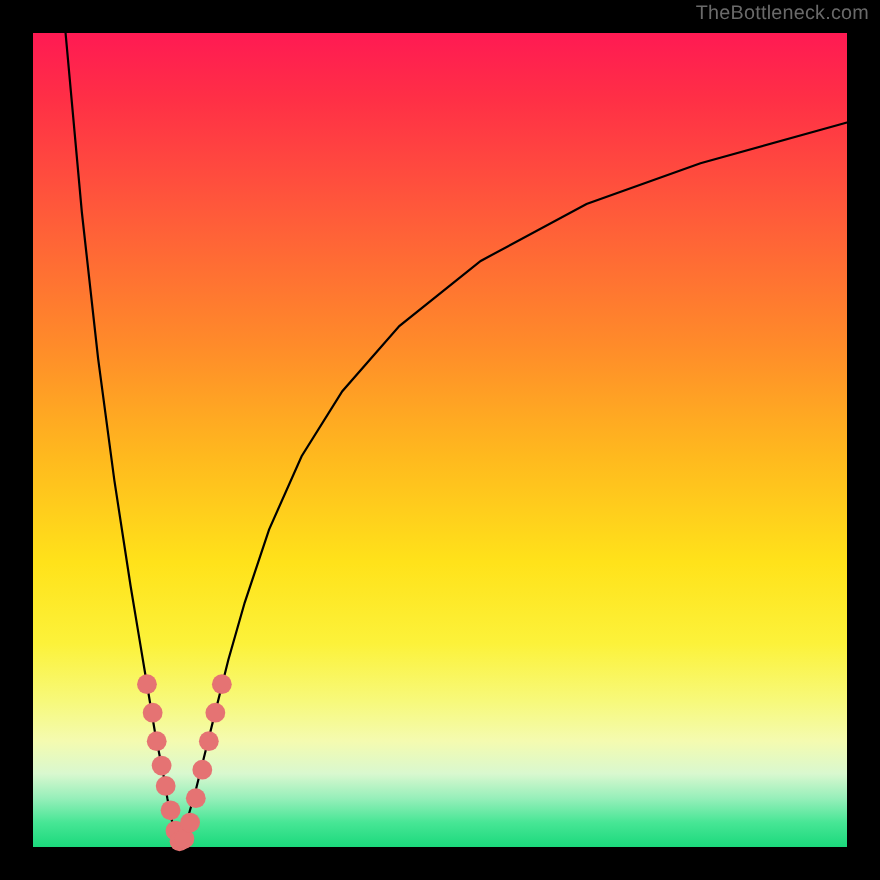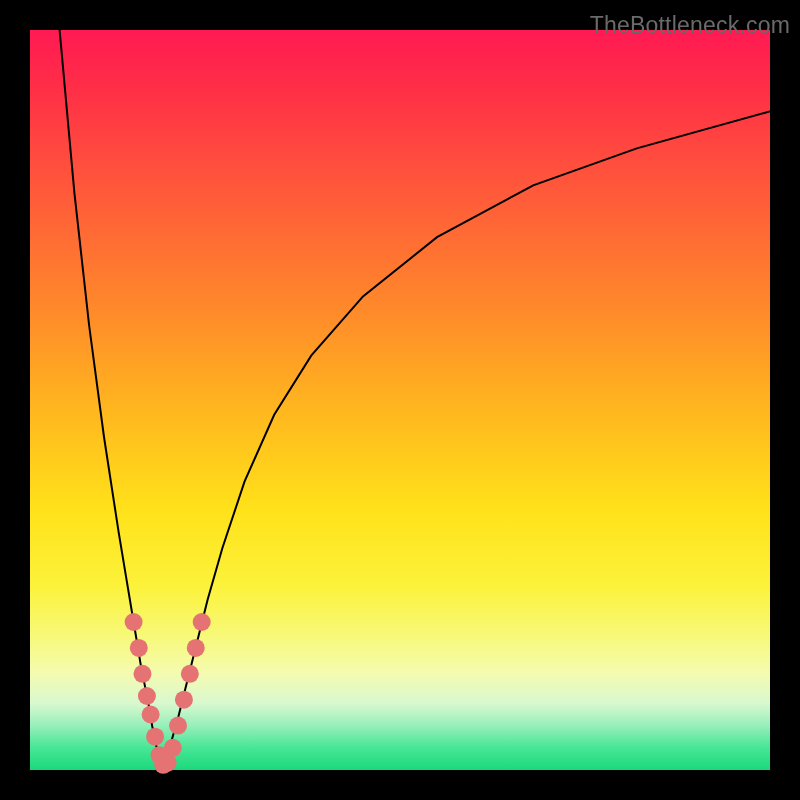--- a/index.html
+++ b/index.html
@@ -38,24 +38,24 @@
       #f7f97a 82%,
       #f4fbb0 87%,
       #d9f8cf 91%,
       #97efba 94%,
       #47e695 97%,
       #1bd97c 100%
     );
   }
   .watermark {
     position: absolute;
-    top: 12px;
+    top: 1px;
     right: 10px;
     color: #6a6a6a;
-    font-size: 23px;
+    font-size: 18px;
     letter-spacing: 0.2px;
     user-select: none;
   }
   svg.overlay {
     position: absolute;
     top: 30px;
     left: 30px;
     width: 740px;
     height: 740px;
     overflow: visible;

